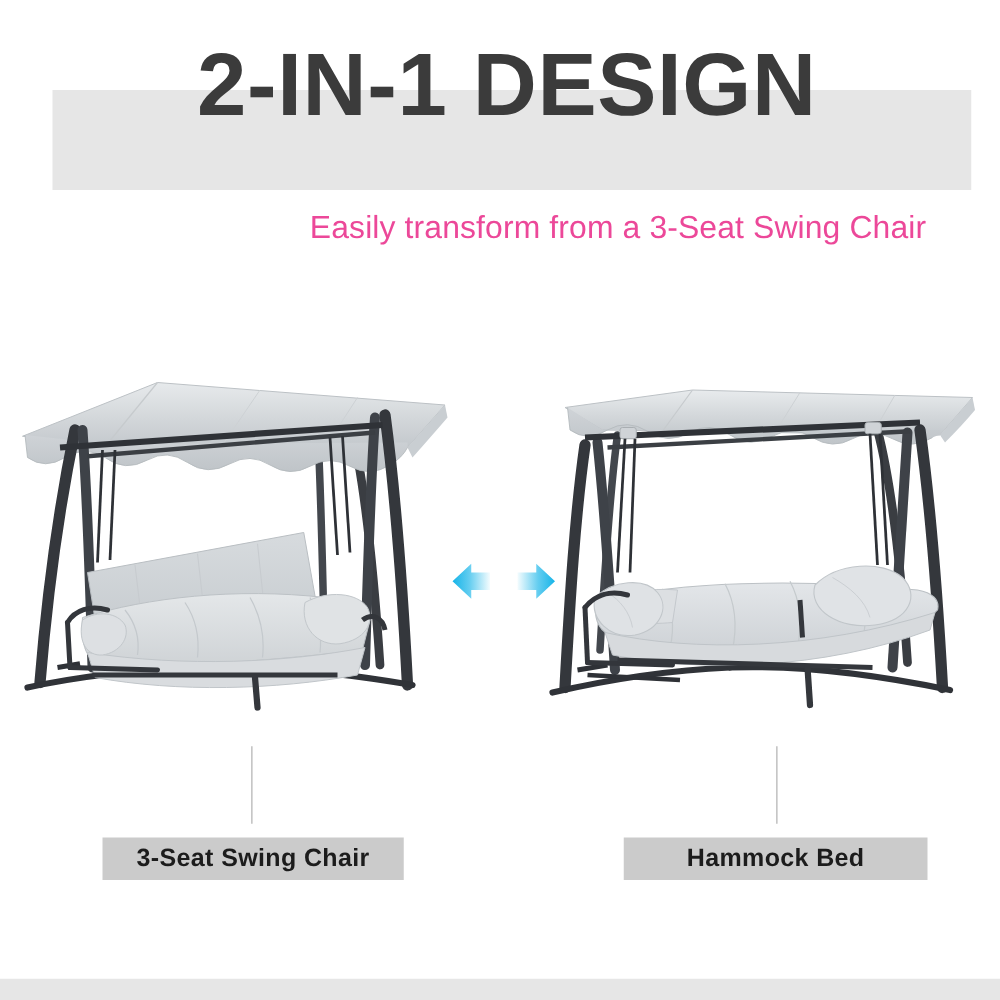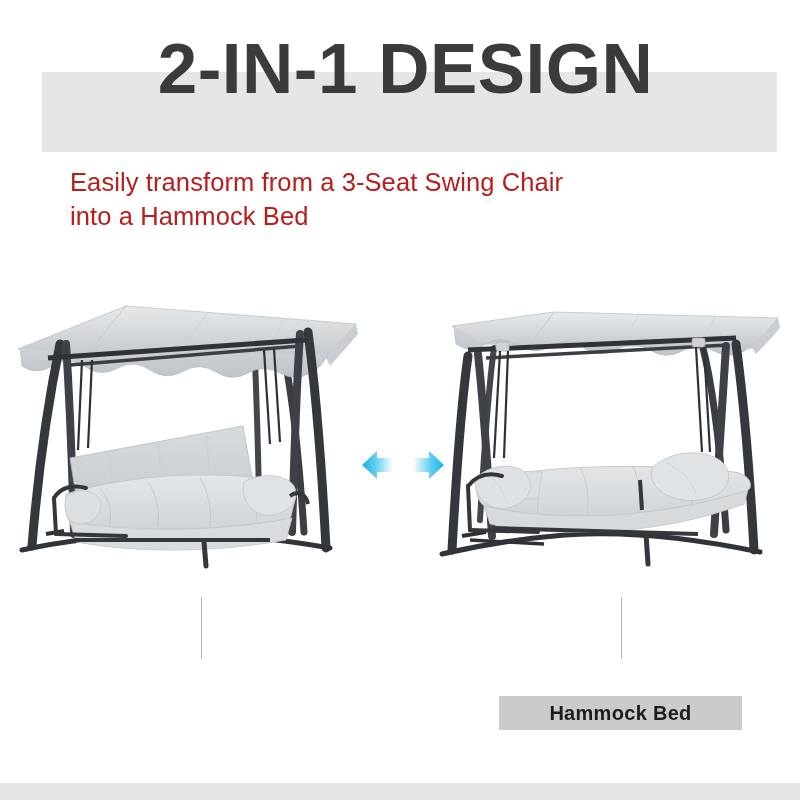--- a/index.html
+++ b/index.html
@@ -44,24 +44,24 @@
     line-height: 1;
     white-space: nowrap;
   }
 
   
   .subtitle {
     position: absolute;
     left: 70px;
     right: 70px;
     top: 166px;
-    text-align: left;
+    text-align: right;
     font-size: 25.5px;
     font-weight: 300;
-    color: #b91c1c;
+    color: #ec4899;
     line-height: 1.32;
     letter-spacing: 0.1px;
   }
   .subtitle .line { display: block; }
 
   
   .stage {
     position: absolute;
     left: 0;
     top: 282px;
@@ -107,21 +107,21 @@
     background: #cbcbcb;
     display: flex;
     align-items: center;
     justify-content: center;
     font-size: 20px;
     font-weight: bold;
     color: #1c1c1c;
     letter-spacing: 0.3px;
   }
   .caption-left  { left: 82px;  width: 241px; }
-  .caption-right { left: 499px; width: 243px; margin-top: 26px; }
+  .caption-right { left: 499px; width: 243px; }
 
   
   .footer-band {
     position: absolute;
     left: 0;
     top: 783px;
     width: 800px;
     height: 17px;
     background: #e6e6e6;
   }
@@ -129,21 +129,20 @@
 </head>
 <body>
 
 <div class="page">
 
   <div class="header-band"></div>
   <div class="title">2-IN-1 DESIGN</div>
 
   <div class="subtitle">
     <span class="line">Easily transform from a 3-Seat Swing Chair</span>
-    <span class="line">into a Hammock Bed</span>
   </div>
 
   <div class="stage">
 
     <div class="product product-left">
       <svg viewBox="0 0 360 300" xmlns="http://www.w3.org/2000/svg">
         <defs>
           <linearGradient id="canL" x1="0" y1="0" x2="0" y2="1">
             <stop offset="0" stop-color="#e7eaec"></stop>
             <stop offset="0.55" stop-color="#d3d7da"></stop>
@@ -381,19 +380,22 @@
       </g>
       <g>
         <path d="M86 25 L71 11 L71 18 L56 18 L56 32 L71 32 L71 39 Z" fill="url(#gradR)"></path>
       </g>
     </svg>
   </div>
 
   <div class="connector connector-left"></div>
   <div class="connector connector-right"></div>
 
+  <div class="caption caption-left">
+    <span>3-Seat Swing Chair</span>
+  </div>
   <div class="caption caption-right">
     <span>Hammock Bed</span>
   </div>
 
   <div class="footer-band"></div>
 
 </div>
 
 </body></html>

